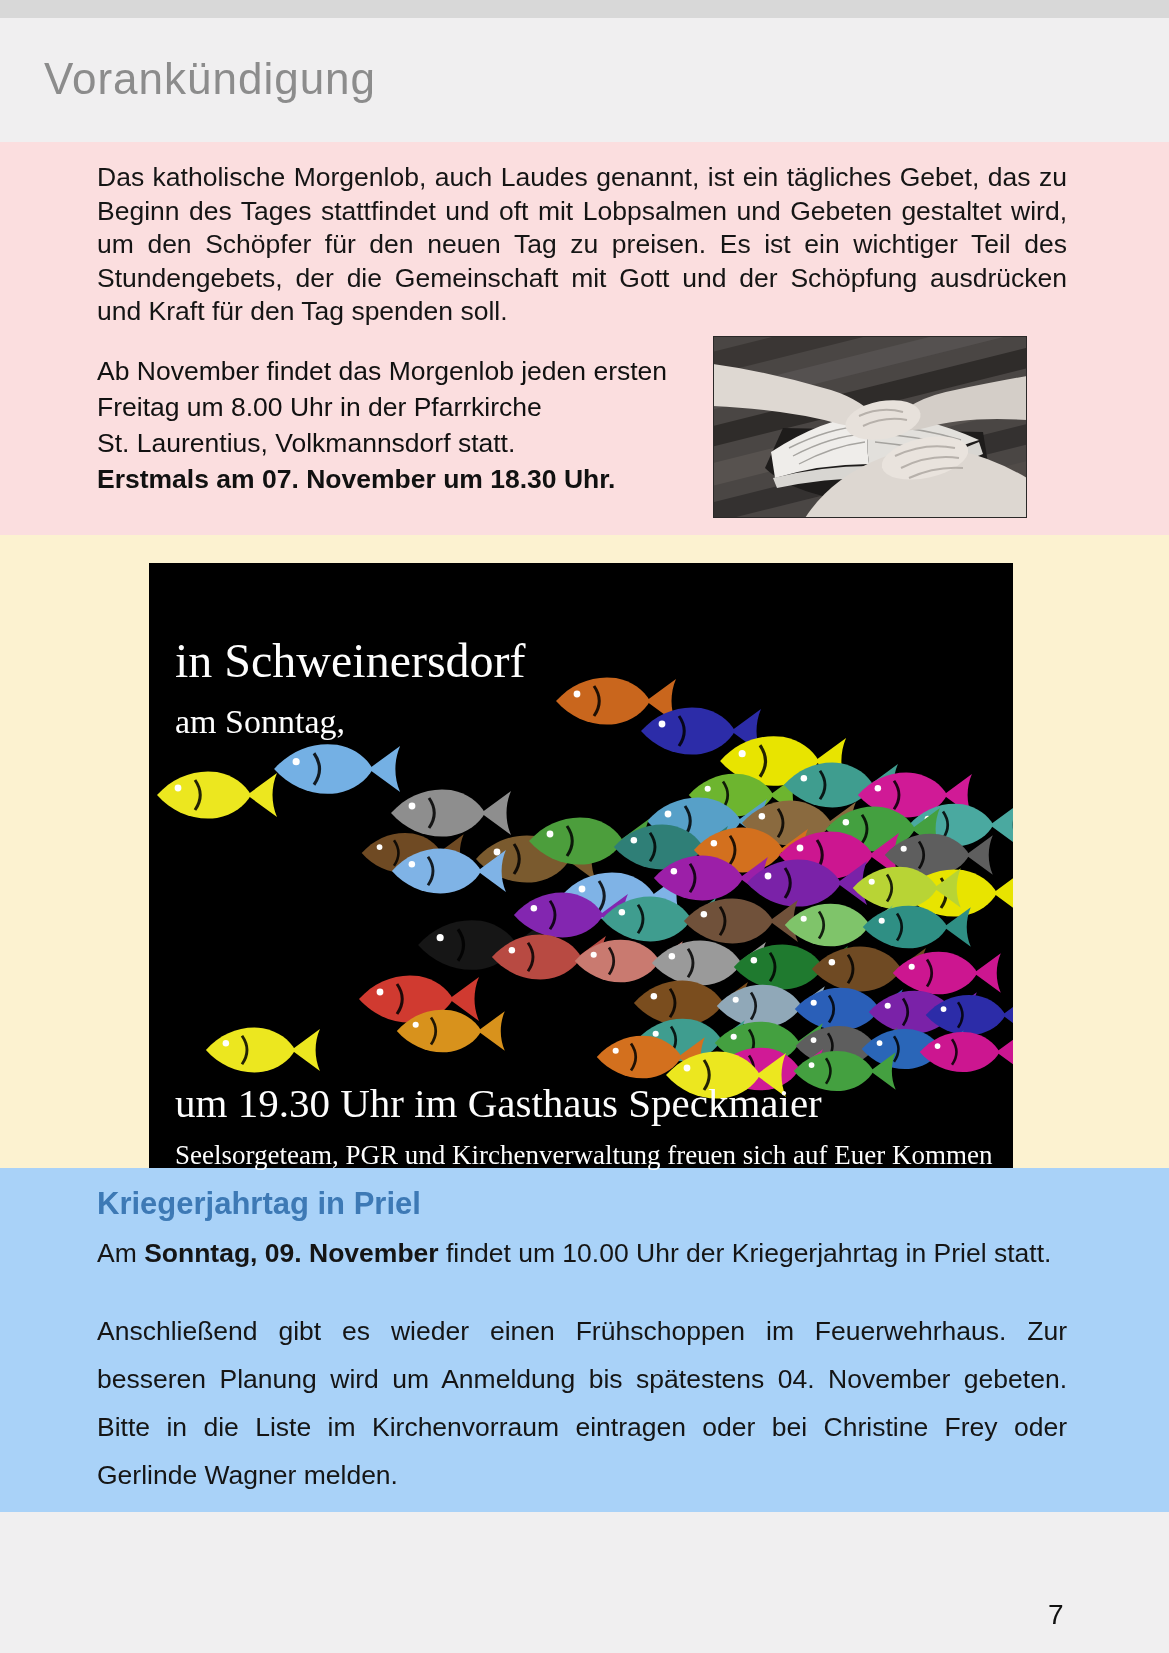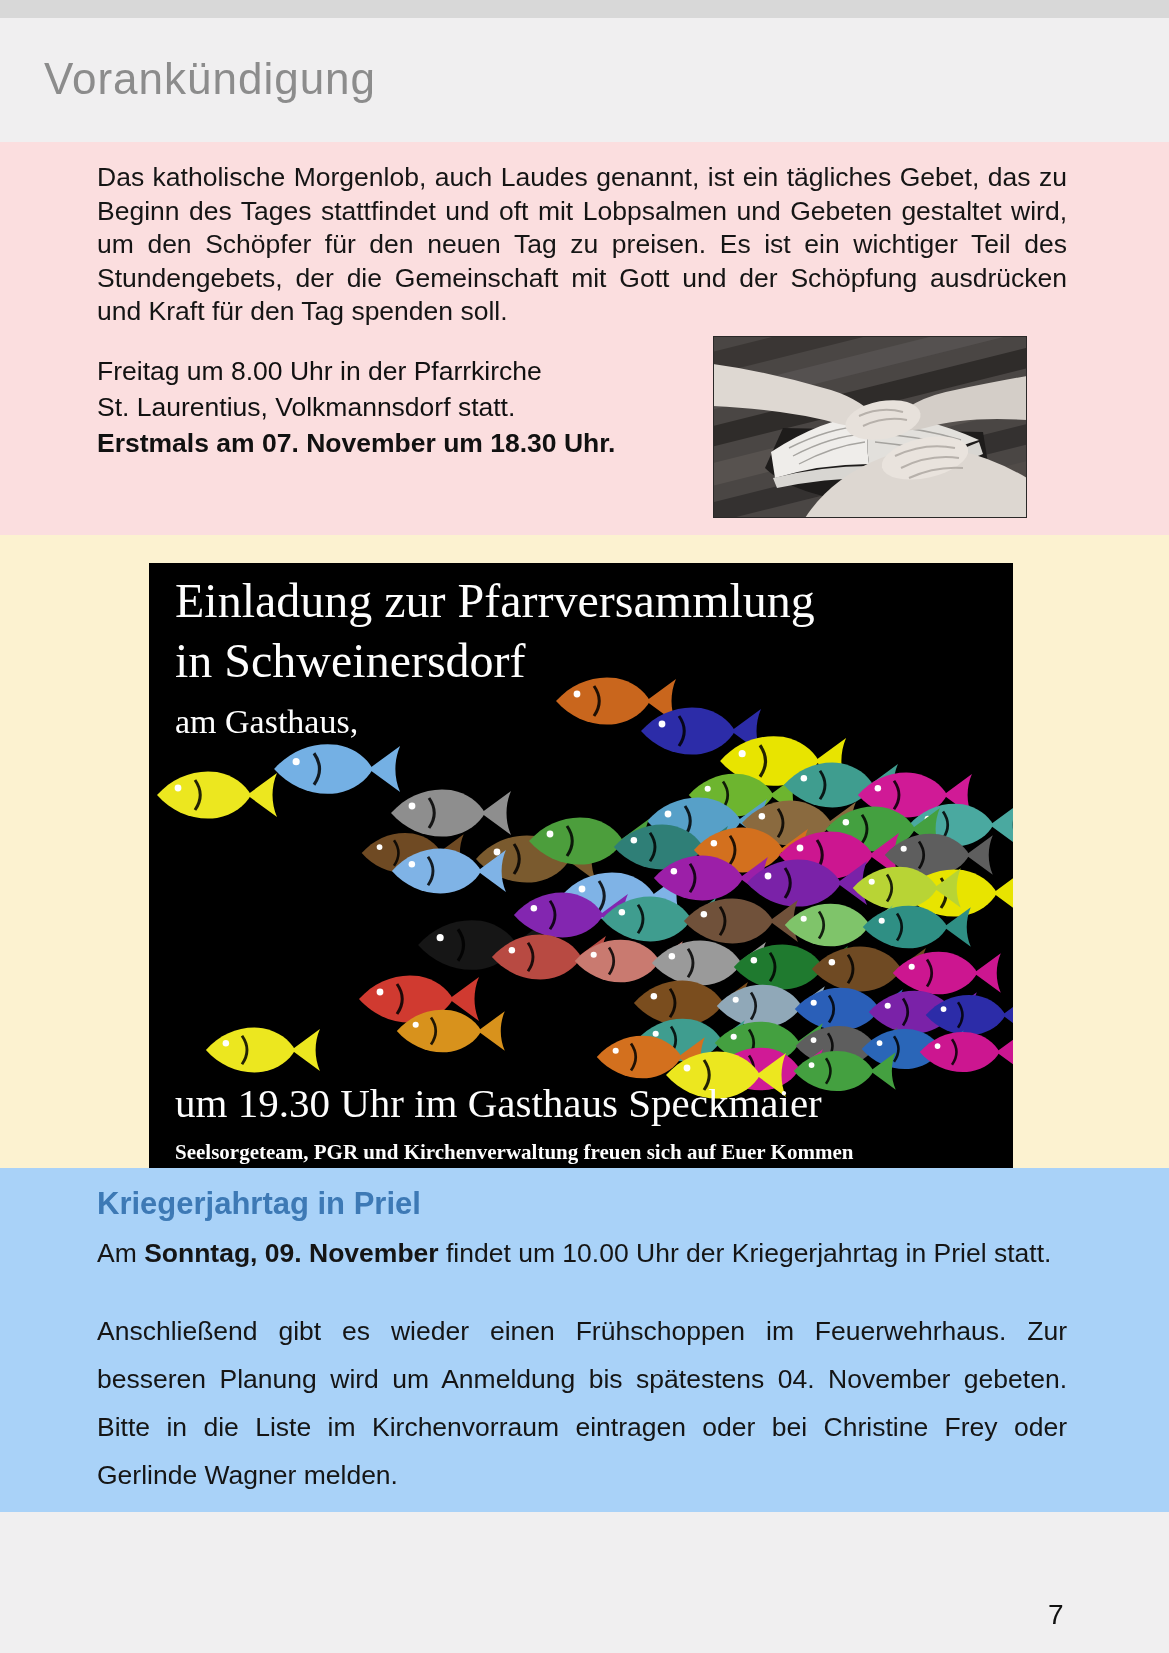--- a/index.html
+++ b/index.html
@@ -42,21 +42,21 @@
   .poster svg.fish-svg { position:absolute; inset:0; width:864px; height:621px; }
   .poster .ptext {
     position:absolute; left:26px; color:#FDFDFD; z-index:2;
     font-family:"Liberation Serif", serif; white-space:nowrap;
   }
   .poster-title1 { top:10px;  font-size:48px; }
   .poster-title2 { top:70px;  font-size:48px; }
   .poster-date1  { top:140px; font-size:34px; }
   .poster-date2  { top:181px; font-size:38px; }
   .poster-time   { top:516px; font-size:41px; }
-  .poster-note   { top:577px; font-size:21px;font-weight:bold; }
+  .poster-note   { top:577px; font-size:27px; }
   
   .section-blue {
     position:absolute; top:1150px; left:0; width:1169px; height:344px;
     background:#A9D2F8; padding:18px 102px 0 97px;
   }
   .blue-heading { font-size:31px; font-weight:bold; color:#3D79B5; }
   .blue-p1 { margin-top:14px; width:970px; font-size:26.5px; line-height:35px; }
   .blue-p2 { margin-top:36px; width:970px; font-size:26.5px; line-height:48px; }
   .bold { font-weight:bold; }
   
@@ -68,20 +68,21 @@
 
 <div class="page">
 
   <div class="page-header">
     <div class="page-title">Vorankündigung</div>
   </div>
 
   <div class="section-pink">
     <p class="body-text justified pink-body">Das katholische Morgenlob, auch Laudes genannt, ist ein tägliches Gebet, das zu Beginn des Tages stattfindet und oft mit Lobpsalmen und Gebeten gestaltet wird, um den Schöpfer für den neuen Tag zu preisen. Es ist ein wichtiger Teil des Stundengebets, der die Gemeinschaft mit Gott und der Schöpfung ausdrücken und Kraft für den Tag spenden soll.</p>
     <div class="schedule-block">
+      <div>Ab November findet das Morgenlob jeden ersten</div>
       <div>Freitag um 8.00 Uhr in der Pfarrkirche</div>
       <div>St. Laurentius, Volkmannsdorf statt.</div>
       <div class="schedule-bold">Erstmals am 07. November um 18.30 Uhr.</div>
     </div>
 
     <svg class="hands-photo" viewBox="0 0 314 182" role="img">
       <defs>
         <clipPath id="photoclip">
             <rect x="0" y="0" width="314" height="182"></rect>
           </clipPath>
@@ -196,23 +197,22 @@
             <use href="#fish-shape" xlink:href="#fish-shape" fill="#44a040" transform="translate(618 480) scale(0.9) rotate(0)"></use>
             <use href="#fish-shape" xlink:href="#fish-shape" fill="#5e5e5e" transform="translate(696 483) scale(0.85) rotate(0)"></use>
             <use href="#fish-shape" xlink:href="#fish-shape" fill="#2a66b8" transform="translate(762 486) scale(0.85) rotate(0)"></use>
             <use href="#fish-shape" xlink:href="#fish-shape" fill="#cc1690" transform="translate(820 489) scale(0.85) rotate(0)"></use>
             <use href="#fish-shape" xlink:href="#fish-shape" fill="#d01a96" transform="translate(618 506) scale(0.9) rotate(0)"></use>
             <use href="#fish-shape" xlink:href="#fish-shape" fill="#44a040" transform="translate(694 508) scale(0.85) rotate(0)"></use>
             <use href="#fish-shape" xlink:href="#fish-shape" fill="#d3701e" transform="translate(500 494) scale(0.9) rotate(0)"></use>
             <use href="#fish-shape" xlink:href="#fish-shape" fill="#ece71f" transform="translate(575 512) scale(1) rotate(0)"></use>
           </g>
       </svg>
-      <div class="ptext poster-title1">Einladung zur Pfarrversammlung</div>
       <div class="ptext poster-title2">in Schweinersdorf</div>
-      <div class="ptext poster-date1">am Gasthaus,</div>
+      <div class="ptext poster-date1">am Sonntag,</div>
       <div class="ptext poster-time">um 19.30 Uhr im Gasthaus Speckmaier</div>
       <div class="ptext poster-note">Seelsorgeteam, PGR und Kirchenverwaltung freuen sich auf Euer Kommen</div>
     </div>
   </div>
 
   <div class="section-blue">
     <div class="blue-heading">Kriegerjahrtag in Priel</div>
     <p class="body-text blue-p1"><span>Am </span><span class="bold">Sonntag, 09. November</span><span> findet um 10.00 Uhr der Kriegerjahrtag in Priel statt.</span></p>
     <p class="body-text justified blue-p2">Anschließend gibt es wieder einen Frühschoppen im Feuerwehrhaus. Zur besseren Planung wird um Anmeldung bis spätestens 04. November gebeten. Bitte in die Liste im Kirchenvorraum eintragen oder bei Christine Frey oder Gerlinde Wagner melden.</p>
   </div>

